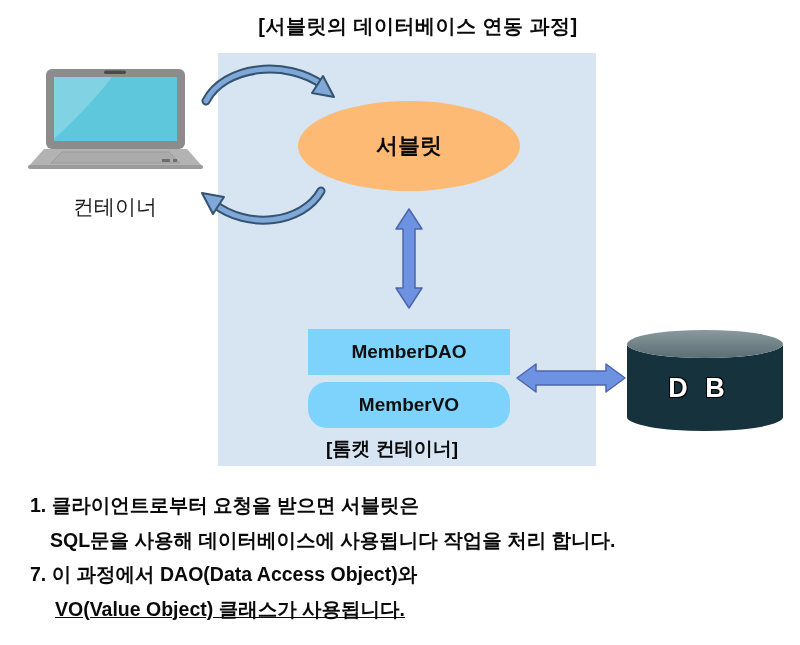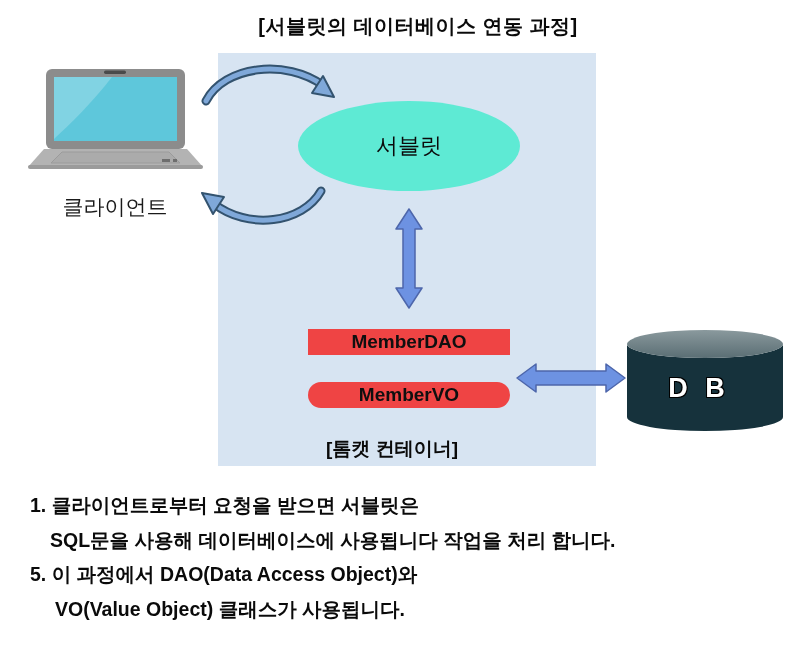--- a/index.html
+++ b/index.html
@@ -22,29 +22,29 @@
     background: #d7e4f2; z-index: 0;
   }
 
   .svg-layer {
     position: absolute; left: 0; top: 0; width: 800px; height: 482px;
     z-index: 2; pointer-events: none;
   }
 
   .servlet-ellipse {
     position: absolute; left: 298px; top: 101px; width: 222px; height: 90px;
-    background: #5eead4; border-radius: 50%;
+    background: #fdba74; border-radius: 50%;
     display: flex; align-items: center; justify-content: center;
     z-index: 1;
-    font-size: 22px; font-weight: 400; color: #0a0a0a;
+    font-size: 22px; font-weight: 700; color: #0a0a0a;
   }
 
   .member-box {
-    position: absolute; left: 308px; width: 202px; height: 26px;
-    background: #ef4444;
+    position: absolute; left: 308px; width: 202px; height: 46px;
+    background: #7dd3fc;
     display: flex; align-items: center; justify-content: center;
     z-index: 1;
     font-size: 19px; font-weight: 700; color: #0f0f0f;
   }
   .member-box.dao { top: 329px; }
   .member-box.vo  { top: 382px; border-radius: 19px; }
 
   .tomcat-label {
     position: absolute; left: 218px; top: 436px; width: 348px;
     text-align: center; font-size: 19px; font-weight: 700; color: #0a0a0a;
@@ -65,21 +65,21 @@
     text-shadow: -1px -1px 0 #000, 1px -1px 0 #000, -1px 1px 0 #000, 1px 1px 0 #000;
   }
 
   .notes {
     position: absolute; left: 18px; top: 488px; width: 770px;
     font-size: 19.5px; font-weight: 700; color: #0a0a0a;
     line-height: 34.5px; z-index: 1;
   }
   .notes .line { white-space: nowrap; margin-left: 12px; }
   .notes .line.indent1 { padding-left: 20px; }
-  .notes .line.indent2 { padding-left: 25px; }
+  .notes .line.indent2 { padding-left: 25px; text-decoration: underline; }
 </style>
 </head>
 <body>
 
 <div class="page">
 
   <div class="title">[서블릿의 데이터베이스 연동 과정]</div>
 
   <div class="diagram">
 
@@ -132,28 +132,28 @@
       <polygon points="409,209 396,229 403,229 403,288 396,288 409,308 422,288 415,288 415,229 422,229" fill="#6d92e2" stroke="#4d66ab" stroke-width="1.5" stroke-linejoin="round"></polygon>
 
       <polygon points="517,378 536,364 536,371 606,371 606,364 625,378 606,392 606,385 536,385 536,392" fill="#6d92e2" stroke="#4d66ab" stroke-width="1.5" stroke-linejoin="round"></polygon>
 
       <g>
         <path d="M627,344 L627,417 A78,14 0 0 0 783,417 L783,344 A78,14 0 0 1 627,344 Z" fill="#16323c"></path>
         <ellipse cx="705" cy="344" rx="78" ry="14" fill="url(#dbtop)"></ellipse>
       </g>
     </svg>
 
-    <div class="client-label">클라이언트</div>
+    <div class="client-label">컨테이너</div>
 
     <div class="tomcat-label">[톰캣 컨테이너]</div>
 
     <div class="db-label">D B</div>
 
   </div>
 
   <div class="notes">
     <div class="line">1. 클라이언트로부터 요청을 받으면 서블릿은</div>
     <div class="line indent1">SQL문을 사용해 데이터베이스에 사용됩니다 작업을 처리 합니다.</div>
-    <div class="line">5. 이 과정에서 DAO(Data Access Object)와</div>
+    <div class="line">7. 이 과정에서 DAO(Data Access Object)와</div>
     <div class="line indent2">VO(Value Object) 클래스가 사용됩니다.</div>
   </div>
 
 </div>
 
 </body></html>

